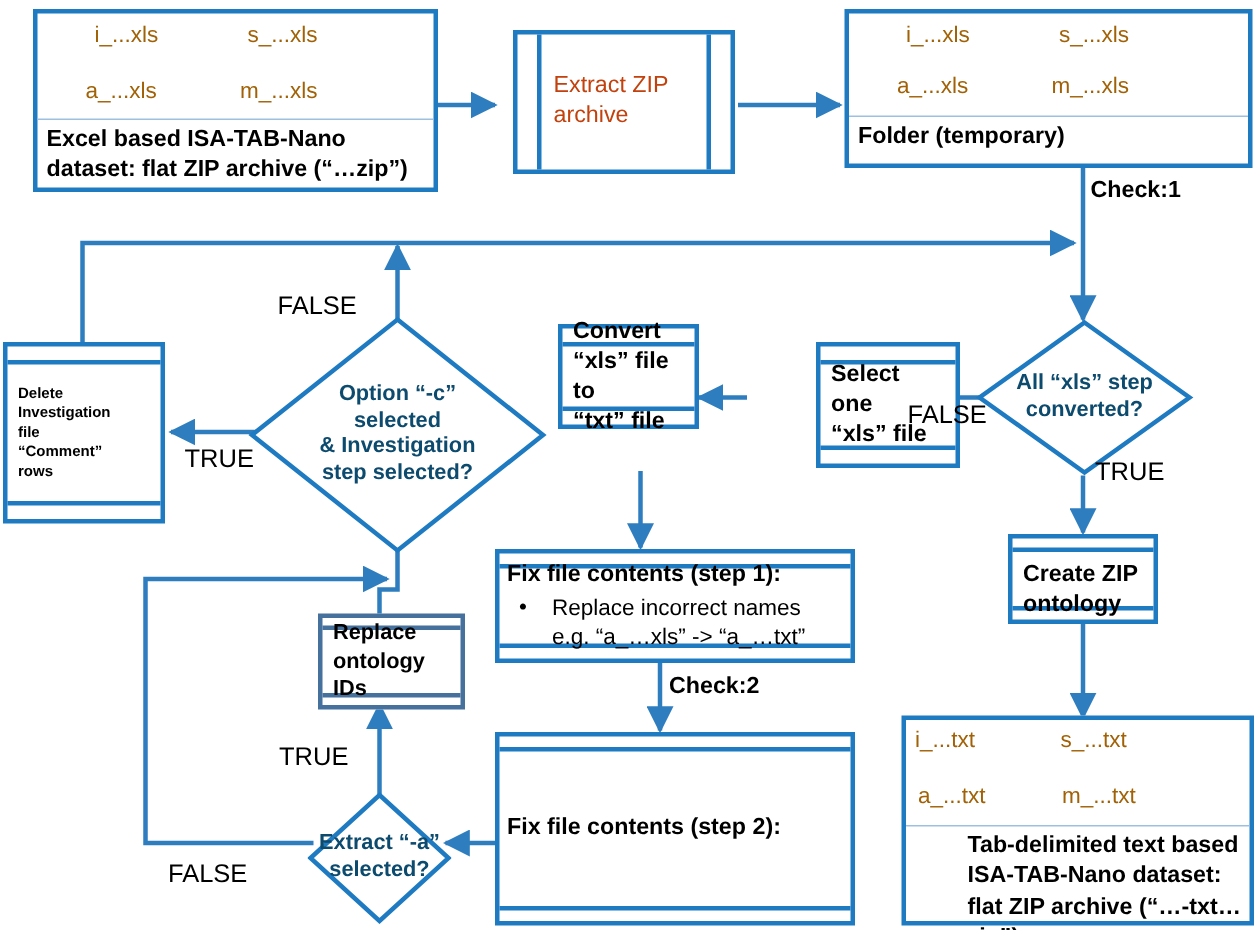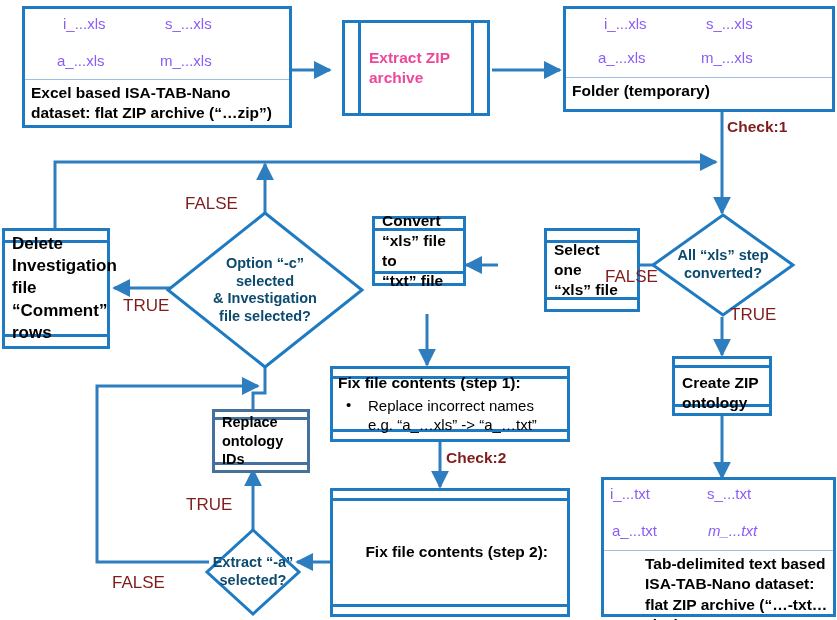--- a/index.html
+++ b/index.html
@@ -5,48 +5,48 @@
   html,body{margin:0;padding:0;background:#ffffff;}
   body{font-family:"Liberation Sans", sans-serif;}
   #canvas{position:relative;width:837px;height:620px;background:#fff;overflow:hidden;}
   #svg-layer{position:absolute;left:0;top:0;width:837px;height:620px;pointer-events:none;}
 
   .node{position:absolute;box-sizing:border-box;background:#ffffff;}
 
   
   .doc{border:3px solid #1F7BC1;}
   .doc .files{position:relative;height:100%;}
-  .doc .fname{position:absolute;font-size:15px;color:#8b5cf6;white-space:nowrap;}
+  .doc .fname{position:absolute;font-size:15px;color:#a16207;white-space:nowrap;}
   .doc .divider{position:absolute;left:0;right:0;height:1px;background:#9dbfe0;}
   .doc .caption{position:absolute;left:6px;right:4px;font-weight:bold;font-size:15.5px;color:#000;line-height:1.32;}
 
   
   .proc{border:3px solid #1F7BC1;display:flex;align-items:center;}
   .proc .bar-t,.proc .bar-b{position:absolute;left:0;right:0;height:3px;background:#1F7BC1;}
   .proc .bar-t{top:9px;}
   .proc .bar-b{bottom:9px;}
   .proc .ptext{position:relative;width:100%;padding:0 7px;font-weight:bold;font-size:15.5px;line-height:1.3;color:#000;box-sizing:border-box;}
 
   
   .predef{border:3px solid #1F7BC1;}
   .predef .vbar-l,.predef .vbar-r{position:absolute;top:0;bottom:0;width:3px;background:#1F7BC1;}
   .predef .vbar-l{left:13px;}
   .predef .vbar-r{right:13px;}
-  .predef .ptext{position:absolute;left:24px;right:24px;top:50%;transform:translateY(-50%);font-weight:bold;font-size:15.5px;line-height:1.32;color:#ec4899;}
+  .predef .ptext{position:absolute;left:24px;right:24px;top:50%;transform:translateY(-50%);font-weight:normal;font-size:15.5px;line-height:1.32;color:#c2410c;}
 
   
   .proc.dark{border-color:#46719C;}
   .proc.dark .bar-t,.proc.dark .bar-b{background:#46719C;}
 
   
   .diamond{position:absolute;}
   .diamond .dlabel{position:absolute;left:0;top:50%;transform:translateY(-50%);width:100%;text-align:center;font-weight:bold;font-size:14.5px;line-height:1.22;color:#0c4a6e;}
 
   
-  .elabel{position:absolute;font-size:17px;color:#7f1d1d;white-space:nowrap;}
+  .elabel{position:absolute;font-size:17px;color:#000000;white-space:nowrap;}
   .elabel.bold{font-weight:bold;font-size:15.5px;}
 
   
   .blist{margin:2px 0 0 0;padding:0;list-style:none;}
   .blist li{position:relative;padding-left:30px;line-height:1.3;font-weight:normal;font-size:15px;}
   .blist li:before{content:"\2022";position:absolute;left:8px;top:-1px;font-size:15px;}
   .ptitle{font-weight:bold;font-size:15.5px;}
   .psub{font-weight:normal;font-size:15px;display:block;}
 </style>
 </head>
@@ -160,21 +160,21 @@
       <span>Create ZIP</span><br>
       <span>ontology</span>
     </div>
   </div>
 
   <div class="node doc" style="left:601px;top:477px;width:235px;height:140px;">
     <div class="files">
       <span class="fname" style="left:6px;top:5px;">i_...txt</span>
       <span class="fname" style="left:103px;top:5px;">s_...txt</span>
       <span class="fname" style="left:8px;top:42px;">a_...txt</span>
-      <span class="fname" style="left:104px;top:42px;font-style:italic;">m_...txt</span>
+      <span class="fname" style="left:104px;top:42px;">m_...txt</span>
       <div class="divider" style="top:70px;"></div>
       <div class="caption" style="top:74px;margin-left:35px;">Tab-delimited text based ISA-TAB-Nano dataset: flat ZIP archive (“…-txt…zip”)</div>
     </div>
   </div>
 
   <div class="node proc" style="left:330px;top:366px;width:240px;height:76px;">
     <div class="bar-t" style="top:7px;"></div>
     <div class="bar-b" style="bottom:7px;"></div>
     <div class="ptext" style="padding:0 5px;">
       <span class="ptitle">Fix file contents (step 1):</span>
@@ -183,21 +183,21 @@
           <span>Replace incorrect names</span>
           <span class="psub">e.g. “a_…xls” -&gt; “a_…txt”</span>
         </li>
       </ul>
     </div>
   </div>
 
   <div class="node proc" style="left:330px;top:488px;width:240px;height:129px;">
     <div class="bar-t" style="top:7px;"></div>
     <div class="bar-b" style="bottom:7px;"></div>
-    <div class="ptext" style="padding:0 19px;text-align:right;">
+    <div class="ptext" style="padding:0 5px;">
       <span class="ptitle">Fix file contents (step 2):</span>
     </div>
   </div>
 
   <div class="diamond" style="left:205px;top:528px;width:96px;height:88px;">
     <svg width="96" height="88" viewBox="0 0 96 88">
       <polygon points="48,2 94,44 48,86 2,44" fill="#ffffff" stroke="#1F7BC1" stroke-width="3"></polygon>
     </svg>
     <div class="dlabel">
       <span>Extract “-a”</span><br>
@@ -216,28 +216,28 @@
   </div>
 
   <div class="diamond" style="left:165px;top:210px;width:200px;height:160px;">
     <svg width="200" height="160" viewBox="0 0 200 160">
       <polygon points="100,3 197,80 100,157 3,80" fill="#ffffff" stroke="#1F7BC1" stroke-width="3"></polygon>
     </svg>
     <div class="dlabel">
       <span>Option “-c”</span><br>
       <span>selected</span><br>
       <span>&amp; Investigation</span><br>
-      <span>file selected?</span>
+      <span>step selected?</span>
     </div>
   </div>
 
   <div class="node proc" style="left:2px;top:228px;width:108px;height:121px;">
     <div class="bar-t" style="top:9px;"></div>
     <div class="bar-b" style="bottom:9px;"></div>
-    <div class="ptext" style="font-size:17px;">
+    <div class="ptext" style="font-size:10px;">
       <span>Delete</span><br>
       <span>Investigation</span><br>
       <span>file</span><br>
       <span>“Comment”</span><br>
       <span>rows</span>
     </div>
   </div>
 
   <span class="elabel bold" style="left:727px;top:118px;">Check:1</span>
   <span class="elabel bold" style="left:446px;top:449px;">Check:2</span>

